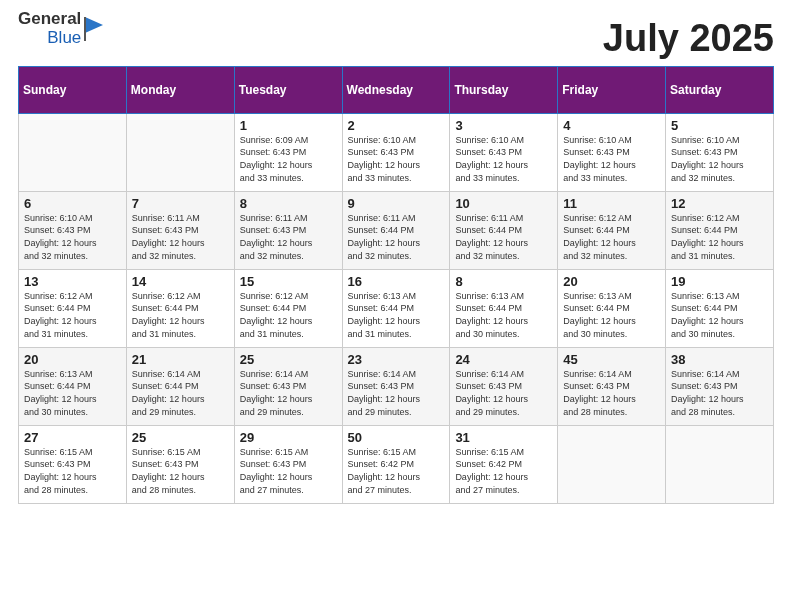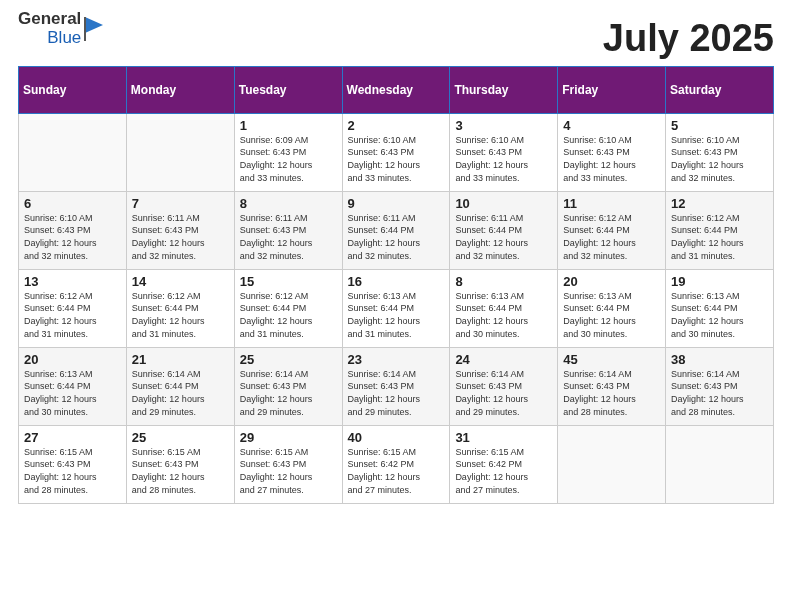--- a/index.html
+++ b/index.html
@@ -331,21 +331,21 @@
 and 28 minutes.</div>
           </td>
           <td>
             <span class="day-number">29</span>
             <div class="day-info" style="white-space: pre-line;">Sunrise: 6:15 AM
 Sunset: 6:43 PM
 Daylight: 12 hours
 and 27 minutes.</div>
           </td>
           <td>
-            <span class="day-number">40</span>
+            <span class="day-number">50</span>
             <div class="day-info" style="white-space: pre-line;">Sunrise: 6:15 AM
 Sunset: 6:42 PM
 Daylight: 12 hours
 and 27 minutes.</div>
           </td>
           <td>
             <span class="day-number">31</span>
             <div class="day-info" style="white-space: pre-line;">Sunrise: 6:15 AM
 Sunset: 6:42 PM
 Daylight: 12 hours

